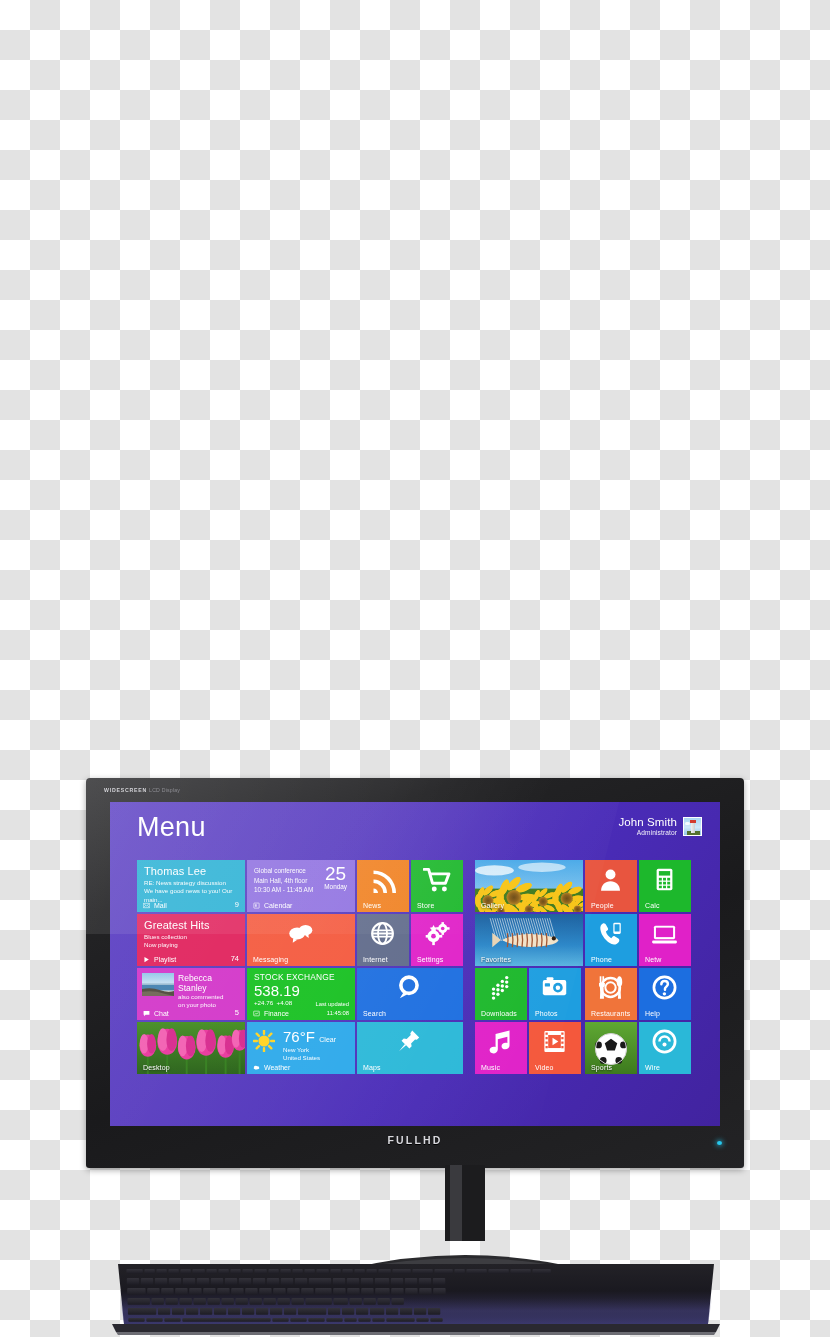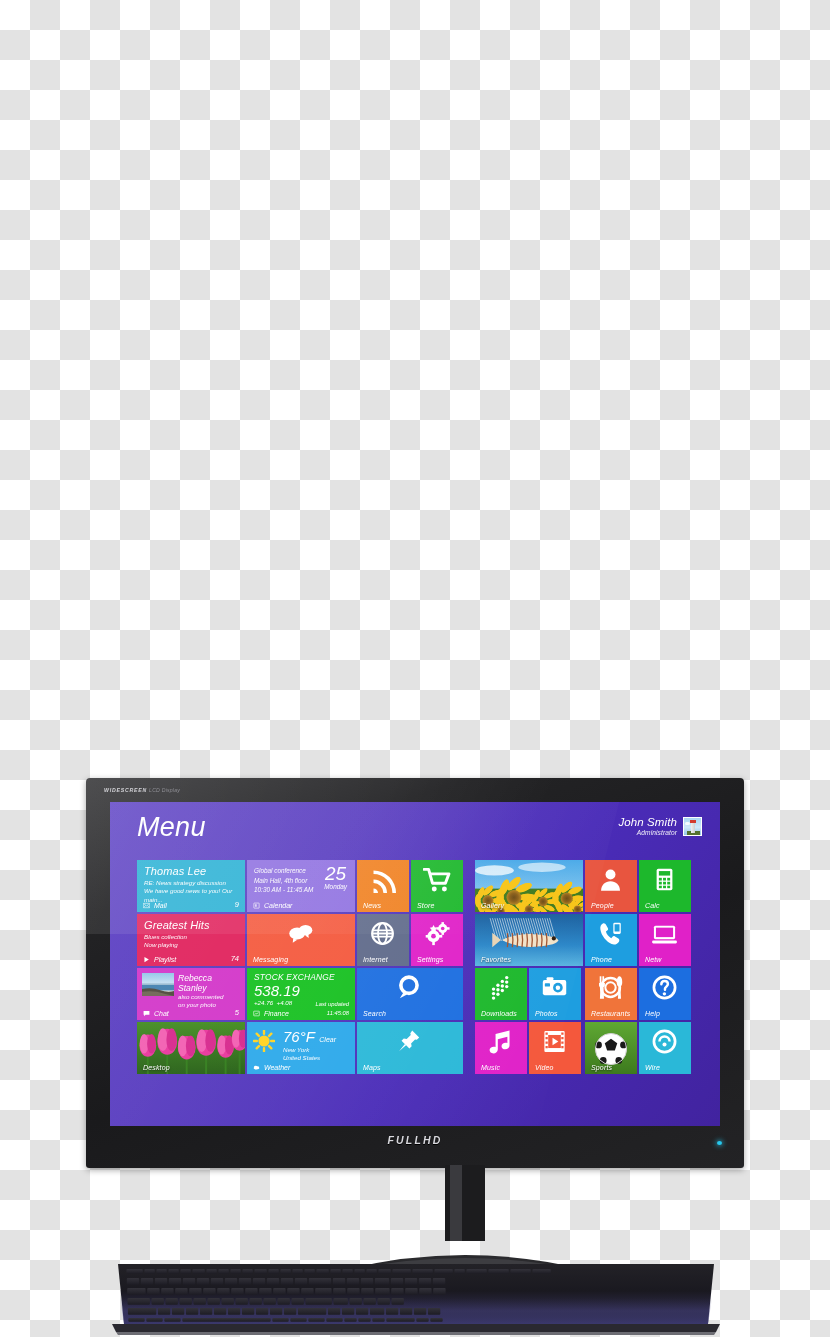--- a/index.html
+++ b/index.html
@@ -13,21 +13,21 @@
     background-size: 60px 60px;
     background-position: 0 0, 30px 30px;
     position: relative;
     overflow: hidden;
   }
 
   
   #monitor {
     position: absolute;
     left: 86px; top: 778px;
-    width: 658px; height: 390px; font-style: italic;
+    width: 658px; height: 390px;
   }
   .mon-frame {
     position: absolute; inset: 0;
     background: linear-gradient(160deg, #3a3a3c 0%, #232325 22%, #1a1a1c 55%, #232325 100%);
     border-radius: 4px 4px 3px 3px;
     box-shadow: 0 2px 6px rgba(0,0,0,.35);
   }
   .mon-gloss {
     position: absolute; left:0; top:0; width:100%; height: 40%;
     background: linear-gradient(118deg, rgba(255,255,255,.10) 0%, rgba(255,255,255,.055) 42%, rgba(255,255,255,0) 64%);

